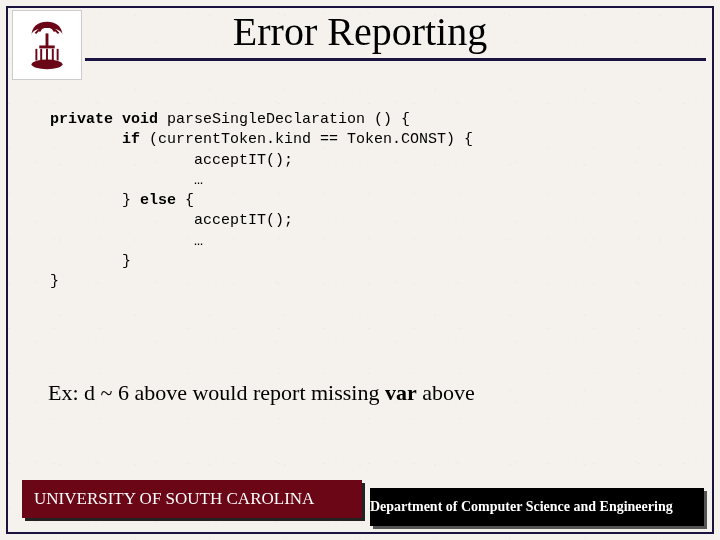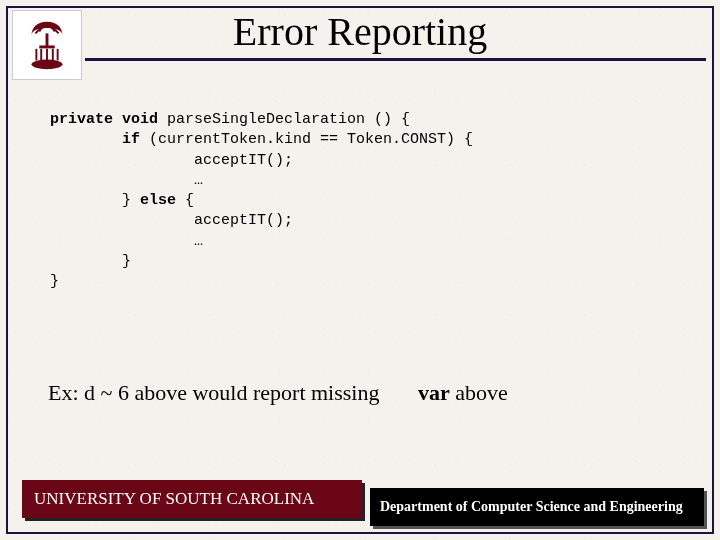--- a/index.html
+++ b/index.html
@@ -66,21 +66,21 @@
     color: #000;
   }
   .code .kw { font-weight: bold; }
   .example {
     position: absolute;
     top: 380px;
     left: 48px;
     font-size: 22px;
     color: #000;
   }
-  .example .bold { font-weight: bold; margin-left: 33px; }
+  .example .bold { font-weight: bold; }
   .footer-left {
     position: absolute;
     left: 22px;
     bottom: 22px;
     width: 340px;
     height: 38px;
     background: #6a0616;
     box-shadow: 3px 3px 0 #222;
     color: #fff;
     font-size: 17px;
@@ -95,21 +95,20 @@
     bottom: 14px;
     width: 334px;
     height: 38px;
     background: #000;
     box-shadow: 3px 3px 0 #555;
     color: #fff;
     font-size: 14px;
     font-weight: bold;
     display: flex;
     align-items: center;
-    padding-left: 10px;
     box-sizing: border-box;
   }
 </style>
 </head>
 <body>
 
 <div class="slide-border"></div>
 
 <div class="logo">
   <svg viewBox="0 0 60 60">

